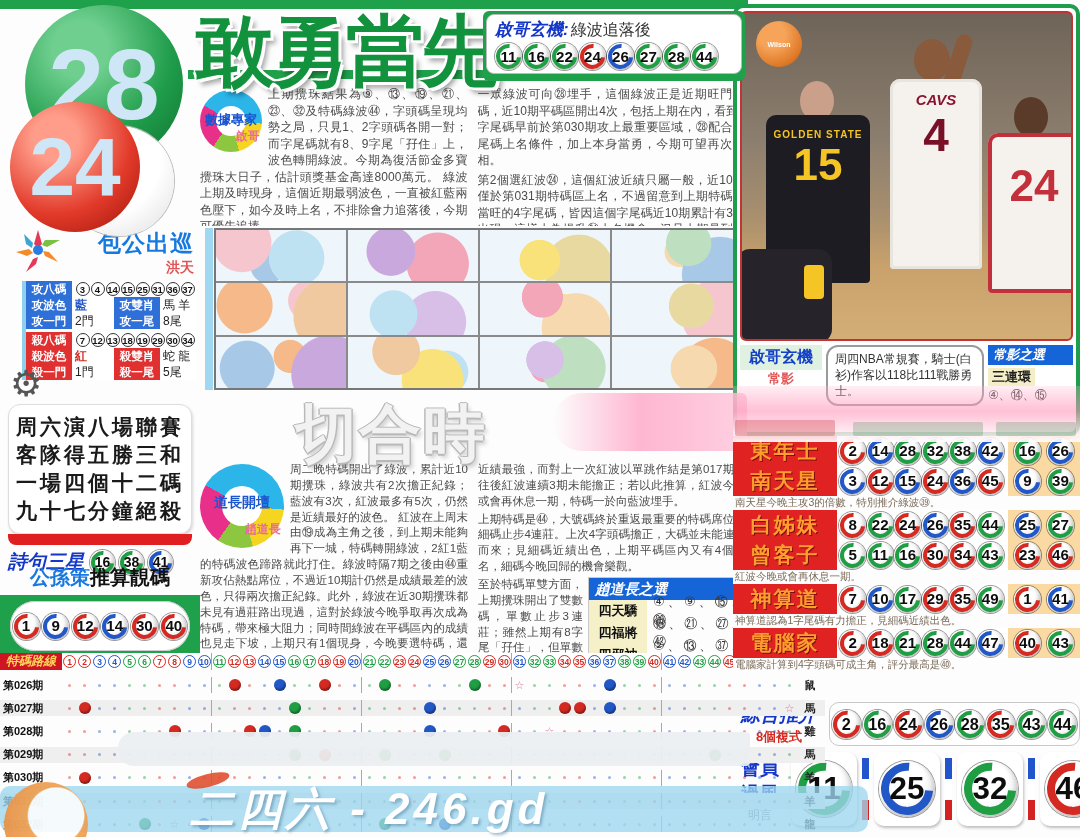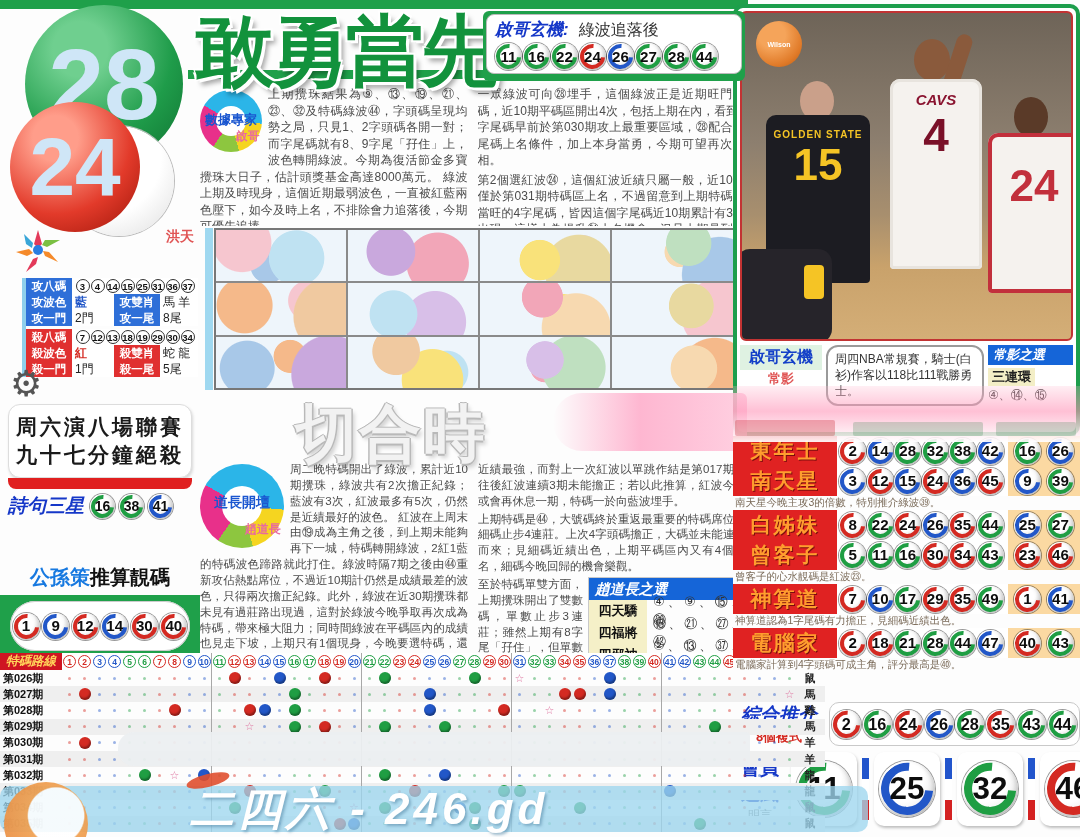--- a/index.html
+++ b/index.html
@@ -85,21 +85,21 @@
   
   #chart{font-size:10px;}
   .ch-head{display:flex;height:17px;align-items:center;background:#fff;}
   .ch-title{width:62px;height:100%;background:#cf1522;color:#ffd35a;font-weight:800;font-style:italic;font-size:12.5px;
         display:flex;align-items:center;justify-content:center;flex:0 0 auto;}
   .ch-cell{width:15px;height:100%;display:flex;align-items:center;justify-content:center;flex:0 0 auto;position:relative;}
   .ch-cell.sep{border-right:1px solid #a8a8a8;}
   .ch-num{width:13px;height:13px;border-radius:50%;border:1px solid currentColor;display:flex;align-items:center;justify-content:center;
         font-size:8.5px;font-weight:700;background:#fff;}
   .ch-zo{width:26px;text-align:center;font-size:11px;font-weight:600;flex:0 0 auto;}
-  .ch-row{display:flex;height:16.2px;align-items:center;}
+  .ch-row{display:flex;height:16.2px;align-items:center;margin-top:7px;}
   .ch-row:nth-child(odd){background:#efefef;}
   .ch-label{width:62px;font-size:11px;font-weight:600;color:#111;padding-left:3px;flex:0 0 auto;}
   .dot{width:3px;height:3px;border-radius:50%;background:currentColor;opacity:.45;}
   .hit{width:12px;height:12px;border-radius:50%;box-shadow:inset -1px -2px 2px rgba(0,0,0,.35);}
   .star{color:#e080a8;font-size:11px;line-height:1;}
 
   
   #combo-box{background:#fff;border:1px solid #c9c9c9;border-radius:10px;display:flex;align-items:center;justify-content:space-evenly;}
   .memcard{width:66px;height:74px;background:#fff;border-radius:10px;box-shadow:1px 2px 3px rgba(0,0,0,.25);
         display:flex;align-items:center;justify-content:center;}
@@ -129,21 +129,21 @@
        background:radial-gradient(circle at 35% 28%, #ff9d8a 0 18%, #e23a2a 60%, #9c1408 100%);" data-name="header-ball-24">
     <span data-name="header-ball-24-number">24</span>
   </div>
 
   <div class="abs" id="main-title" style="left:196px;top:0px;z-index:2;" data-name="page-title">敢勇當先</div>
 
   <div class="abs" style="left:483px;top:11px;width:262px;height:70px;background:#1fa04a;border-radius:6px;z-index:3;" data-name="mystery-panel-bg">
     <div id="mystery-box" style="margin:3px;" data-name="mystery-panel">
       <div style="display:flex;align-items:baseline;gap:2px;">
         <span class="blue-label" style="font-size:17px;" data-name="mystery-label">啟哥玄機:</span>
-        <span style="font-size:16px;color:#333;margin-left:8px;" data-name="mystery-text">綠波追落後</span>
+        <span style="font-size:16px;color:#333;" data-name="mystery-text">綠波追落後</span>
       </div>
       <div class="ballrow" style="margin-top:2px;" data-name="mystery-balls">
           <span class="ball" data-name="lotto-ball-11" style="--s: 27px; --c: #1f9e43;">
             <i>11</i>
           </span>
           <span class="ball" data-name="lotto-ball-16" style="--s: 27px; --c: #1f9e43;">
             <i>16</i>
           </span>
           <span class="ball" data-name="lotto-ball-22" style="--s: 27px; --c: #1f9e43;">
             <i>22</i>
@@ -188,20 +188,21 @@
       <svg width="48" height="46" viewBox="0 0 48 46" style="margin-left:14px;" data-name="star-icon">
         <polygon points="24,2 28,16 24,20 20,16" fill="#e33a5a"></polygon>
         <polygon points="46,12 33,19 28,17 31,12" fill="#7bc043"></polygon>
         <polygon points="44,34 31,28 29,23 35,24" fill="#f58a2a"></polygon>
         <polygon points="12,44 19,31 24,29 22,36" fill="#e33a5a"></polygon>
         <polygon points="2,24 15,21 19,25 13,28" fill="#f58a2a"></polygon>
         <polygon points="10,6 19,15 18,20 12,16" fill="#3aa6d8"></polygon>
         <circle cx="24" cy="22" r="5" fill="#2a7de0"></circle>
       </svg>
       <div style="flex:1;text-align:right;padding-right:6px;">
+        <div class="side-title" data-name="baogong-title">包公出巡</div>
         <div class="side-author" data-name="baogong-author">洪天</div>
       </div>
     </div>
     <div id="bg-table" style="margin:4px 2px 0 22px;" data-name="baogong-table">
       <div class="r">
         <div class="lab b" data-name="attack-eight-label">攻八碼</div>
         <div class="val" data-name="attack-eight-values">
             <span class="pnum" data-name="circled-number-3">3</span>
             <span class="pnum" data-name="circled-number-4">4</span>
             <span class="pnum" data-name="circled-number-14">14</span>
@@ -251,20 +252,22 @@
       </div>
     </div>
   </div>
 
   <div class="abs" style="left:0;top:366px;width:200px;" data-name="poem-section">
     <div style="display:flex;align-items:flex-start;">
       <span style="font-size:36px;color:#555;margin-left:10px;line-height:1;" data-name="gear-icon">⚙</span>
     </div>
     <div class="poembox" style="margin:2px 8px 0 8px;padding:8px 2px;" data-name="poem-box">
       <div data-name="poem-line">周六演八場聯賽</div>
+      <div data-name="poem-line">客隊得五勝三和</div>
+      <div data-name="poem-line">一場四個十二碼</div>
       <div data-name="poem-line">九十七分鐘絕殺</div>
     </div>
     <div class="redbar" style="margin:0 8px;height:11px;" data-name="poem-red-bar"></div>
     <div style="display:flex;align-items:center;gap:6px;margin:4px 0 0 8px;">
       <span class="blue-label" style="font-size:19px;" data-name="poem-stars-label">詩句三星</span>
       <span class="ballrow" style="gap:4px;" data-name="poem-stars-balls">
           <span class="ball" data-name="lotto-ball-16" style="--s: 25px; --c: #1f9e43;">
             <i>16</i>
           </span>
           <span class="ball" data-name="lotto-ball-38" style="--s: 25px; --c: #1f9e43;">
@@ -540,21 +543,21 @@
         </div>
         <div class="tipspec" data-name="tipster-special-balls">
           <span class="ball" data-name="lotto-ball-23" style="--s: 27px; --c: #d42a22;">
             <i>23</i>
           </span>
           <span class="ball" data-name="lotto-ball-46" style="--s: 27px; --c: #d42a22;">
             <i>46</i>
           </span>
         </div>
       </div>
-      <div class="tipnote" data-name="tipster-note">曾客子的心水靚碼是紅波㉓。</div>
+      <div class="tipnote" data-name="tipster-note">紅波今晚或會再休息一期。</div>
       <div class="tiprow" data-name="tipster-row">
         <div class="tipname" data-name="tipster-name">神算道</div>
         <div class="tipballs" data-name="tipster-balls">
           <span class="ball" data-name="lotto-ball-7" style="--s: 27px; --c: #d42a22;">
             <i>7</i>
           </span>
           <span class="ball" data-name="lotto-ball-10" style="--s: 27px; --c: #2257c8;">
             <i>10</i>
           </span>
           <span class="ball" data-name="lotto-ball-17" style="--s: 27px; --c: #1f9e43;">

